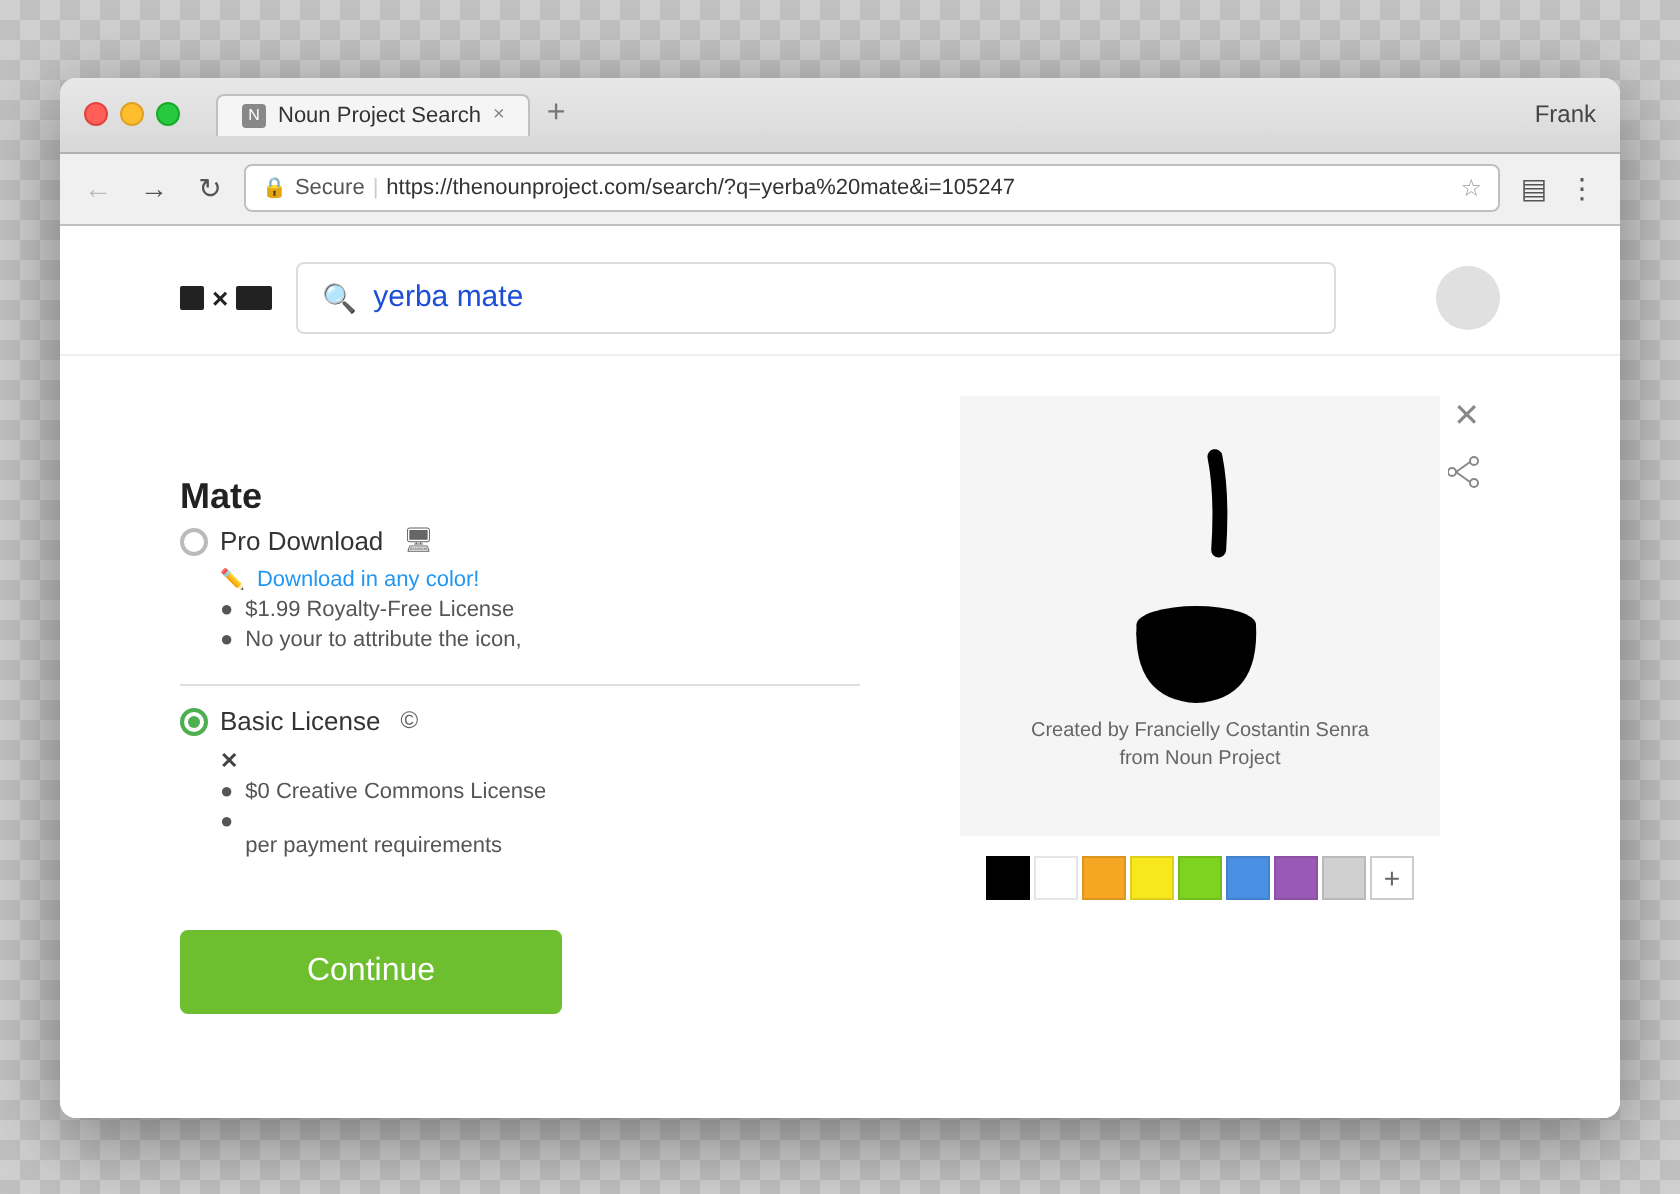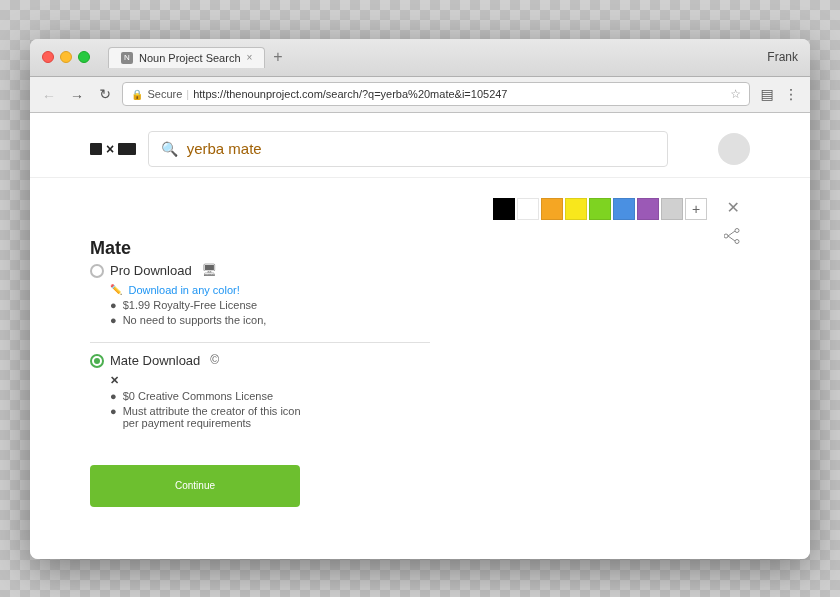--- a/index.html
+++ b/index.html
@@ -157,21 +157,21 @@
       max-width: 520px;
       height: 36px;
       border: 1px solid #ddd;
       border-radius: 4px;
       display: flex;
       align-items: center;
       padding: 0 12px;
       gap: 8px;
     }
     .search-icon { color: #888; font-size: 14px; }
-    .search-text { font-size: 15px; color: #a16207; }
+    .search-text { font-size: 15px; color: #1d4ed8; }
     .avatar {
       width: 32px; height: 32px;
       background: #e0e0e0;
       border-radius: 50%;
       margin-left: auto;
     }
     
     .main-content {
       display: flex;
       flex: 1;
@@ -258,23 +258,23 @@
     .divider {
       height: 1px;
       background: #e0e0e0;
       margin: 10px 0;
     }
     .continue-btn {
       background: #6dbf2f;
       color: white;
       border: none;
       border-radius: 4px;
-      width: 210px;
+      width: 191px;
       height: 42px;
-      font-size: 10px;
+      font-size: 16px;
       cursor: pointer;
       margin-top: 20px;
     }
     
     .right-panel {
       width: 280px;
       display: flex;
       flex-direction: column;
       align-items: center;
       position: relative;
@@ -408,47 +408,47 @@
               <span class="pencil-icon">✏️</span>
               <a class="link-text">Download in any color!</a>
             </div>
             <div class="option-detail-item">
               <span class="bullet">●</span>
               <span>$1.99 Royalty-Free License</span>
             </div>
             <div class="option-detail-item">
               <span class="bullet">●</span>
               <span>
-                <span>No need to supports the icon,</span><br>
+                <span>No your to attribute the icon,</span><br>
               </span>
             </div>
           </div>
         </div>
 
         <div class="divider"></div>
 
         
         <div class="download-section">
           <div class="download-option">
             <div class="radio-circle active"></div>
-            <span class="option-label">Mate Download</span>
+            <span class="option-label">Basic License</span>
             <span class="option-icon">©</span>
           </div>
           <div class="option-details">
             <div class="option-detail-item">
               <span class="bold-x">✕</span>
             </div>
             <div class="option-detail-item">
               <span class="bullet">●</span>
               <span>$0 Creative Commons License</span>
             </div>
             <div class="option-detail-item">
               <span class="bullet">●</span>
               <span>
-                <span>Must attribute the creator of this icon</span><br>
+                <br>
                 <span>per payment requirements</span>
               </span>
             </div>
           </div>
         </div>
 
         
         <button class="continue-btn">Continue</button>
       </div>
 
@@ -457,20 +457,36 @@
         <span class="share-btn">
           <svg width="16" height="16" viewBox="0 0 16 16" fill="#888">
             <circle cx="13" cy="2.5" r="2" stroke="#888" stroke-width="1" fill="none"></circle>
             <circle cx="13" cy="13.5" r="2" stroke="#888" stroke-width="1" fill="none"></circle>
             <circle cx="2" cy="8" r="2" stroke="#888" stroke-width="1" fill="none"></circle>
             <line x1="4" y1="8" x2="11" y2="3" stroke="#888" stroke-width="1"></line>
             <line x1="4" y1="8" x2="11" y2="13" stroke="#888" stroke-width="1"></line>
           </svg>
         </span>
 
+        <div class="icon-preview">
+
+          <svg class="yerba-svg" viewBox="0 0 120 150" fill="black">
+
+            <path d="M68 10 Q72 30 70 60" stroke="black" stroke-width="8" fill="none" stroke-linecap="round"></path>
+
+            <ellipse cx="58" cy="105" rx="32" ry="12" fill="black"></ellipse>
+            <path d="M26 100 Q24 140 58 142 Q92 140 90 100 Z" fill="black"></path>
+
+            <ellipse cx="58" cy="100" rx="32" ry="10" fill="black"></ellipse>
+          </svg>
+          <div class="icon-credit">
+            <span>Created by Francielly Costantin Senra</span><br>
+            <span>from Noun Project</span>
+          </div>
+        </div>
 
         <div class="color-swatches">
           <div class="swatch" style="background:#000000;"></div>
           <div class="swatch" style="background:#ffffff;"></div>
           <div class="swatch" style="background:#f5a623;"></div>
           <div class="swatch" style="background:#f8e71c;"></div>
           <div class="swatch" style="background:#7ed321;"></div>
           <div class="swatch" style="background:#4a90e2;"></div>
           <div class="swatch" style="background:#9b59b6;"></div>
           <div class="swatch" style="background:#d0d0d0;"></div>

